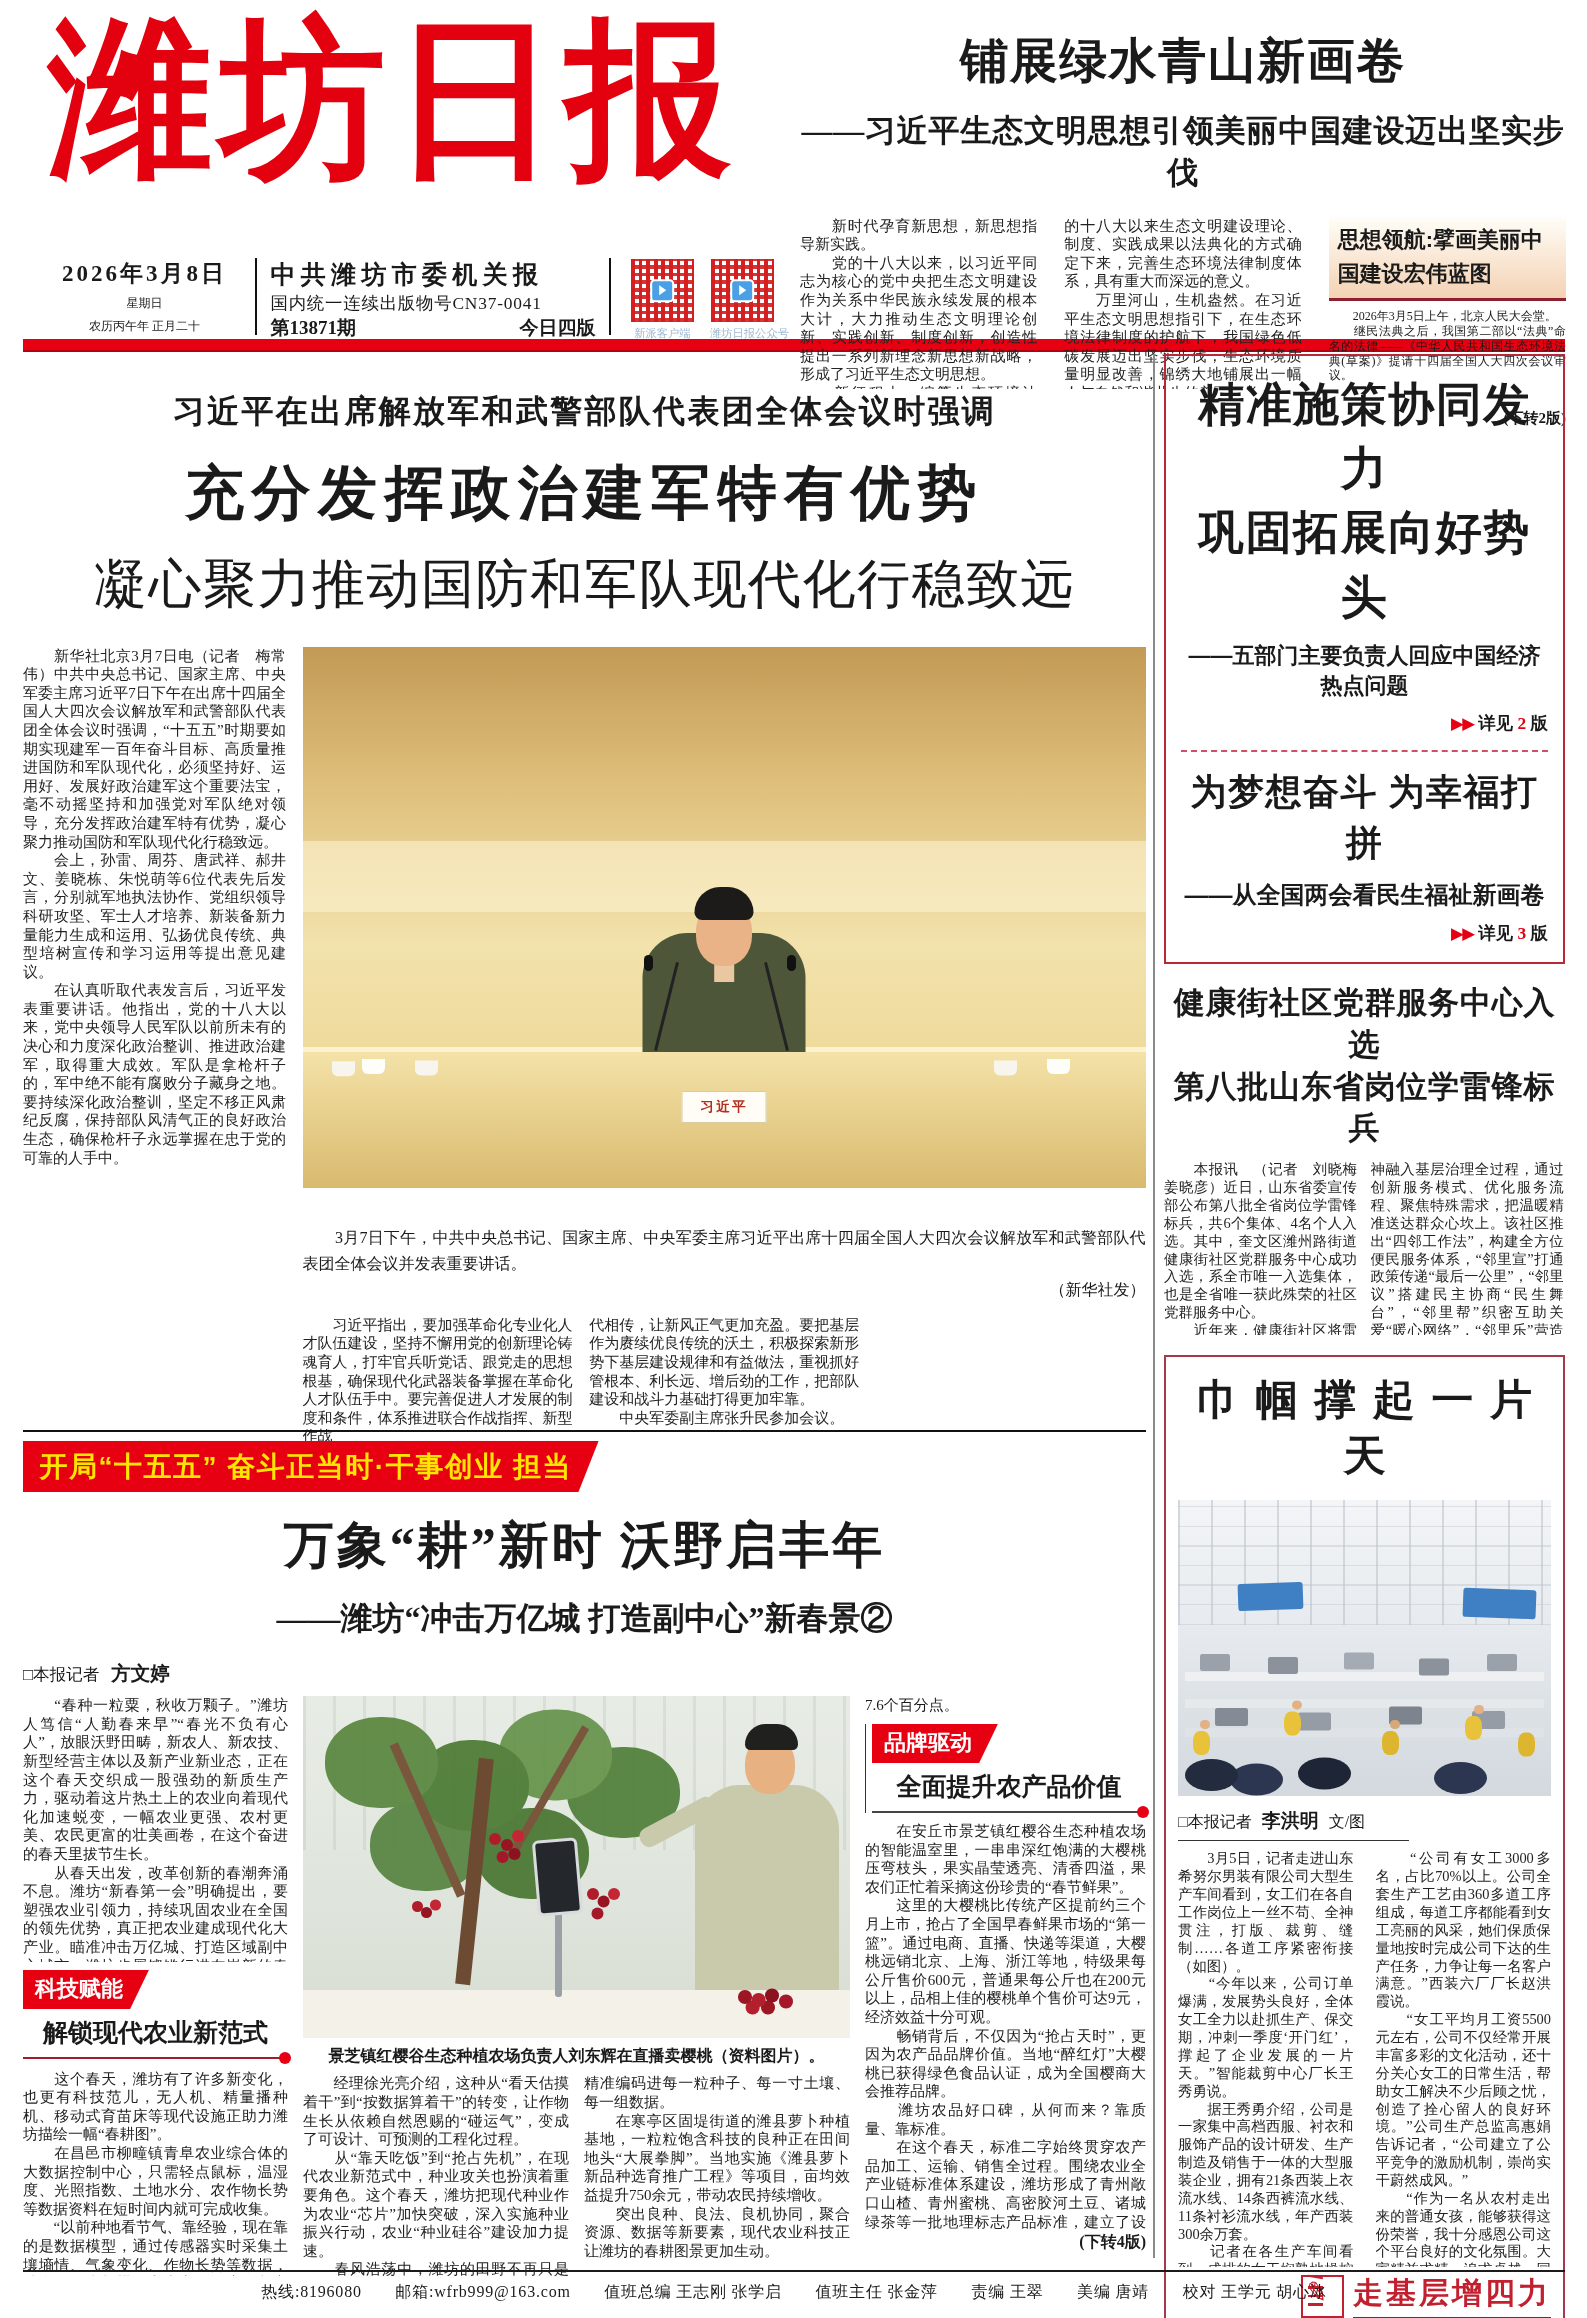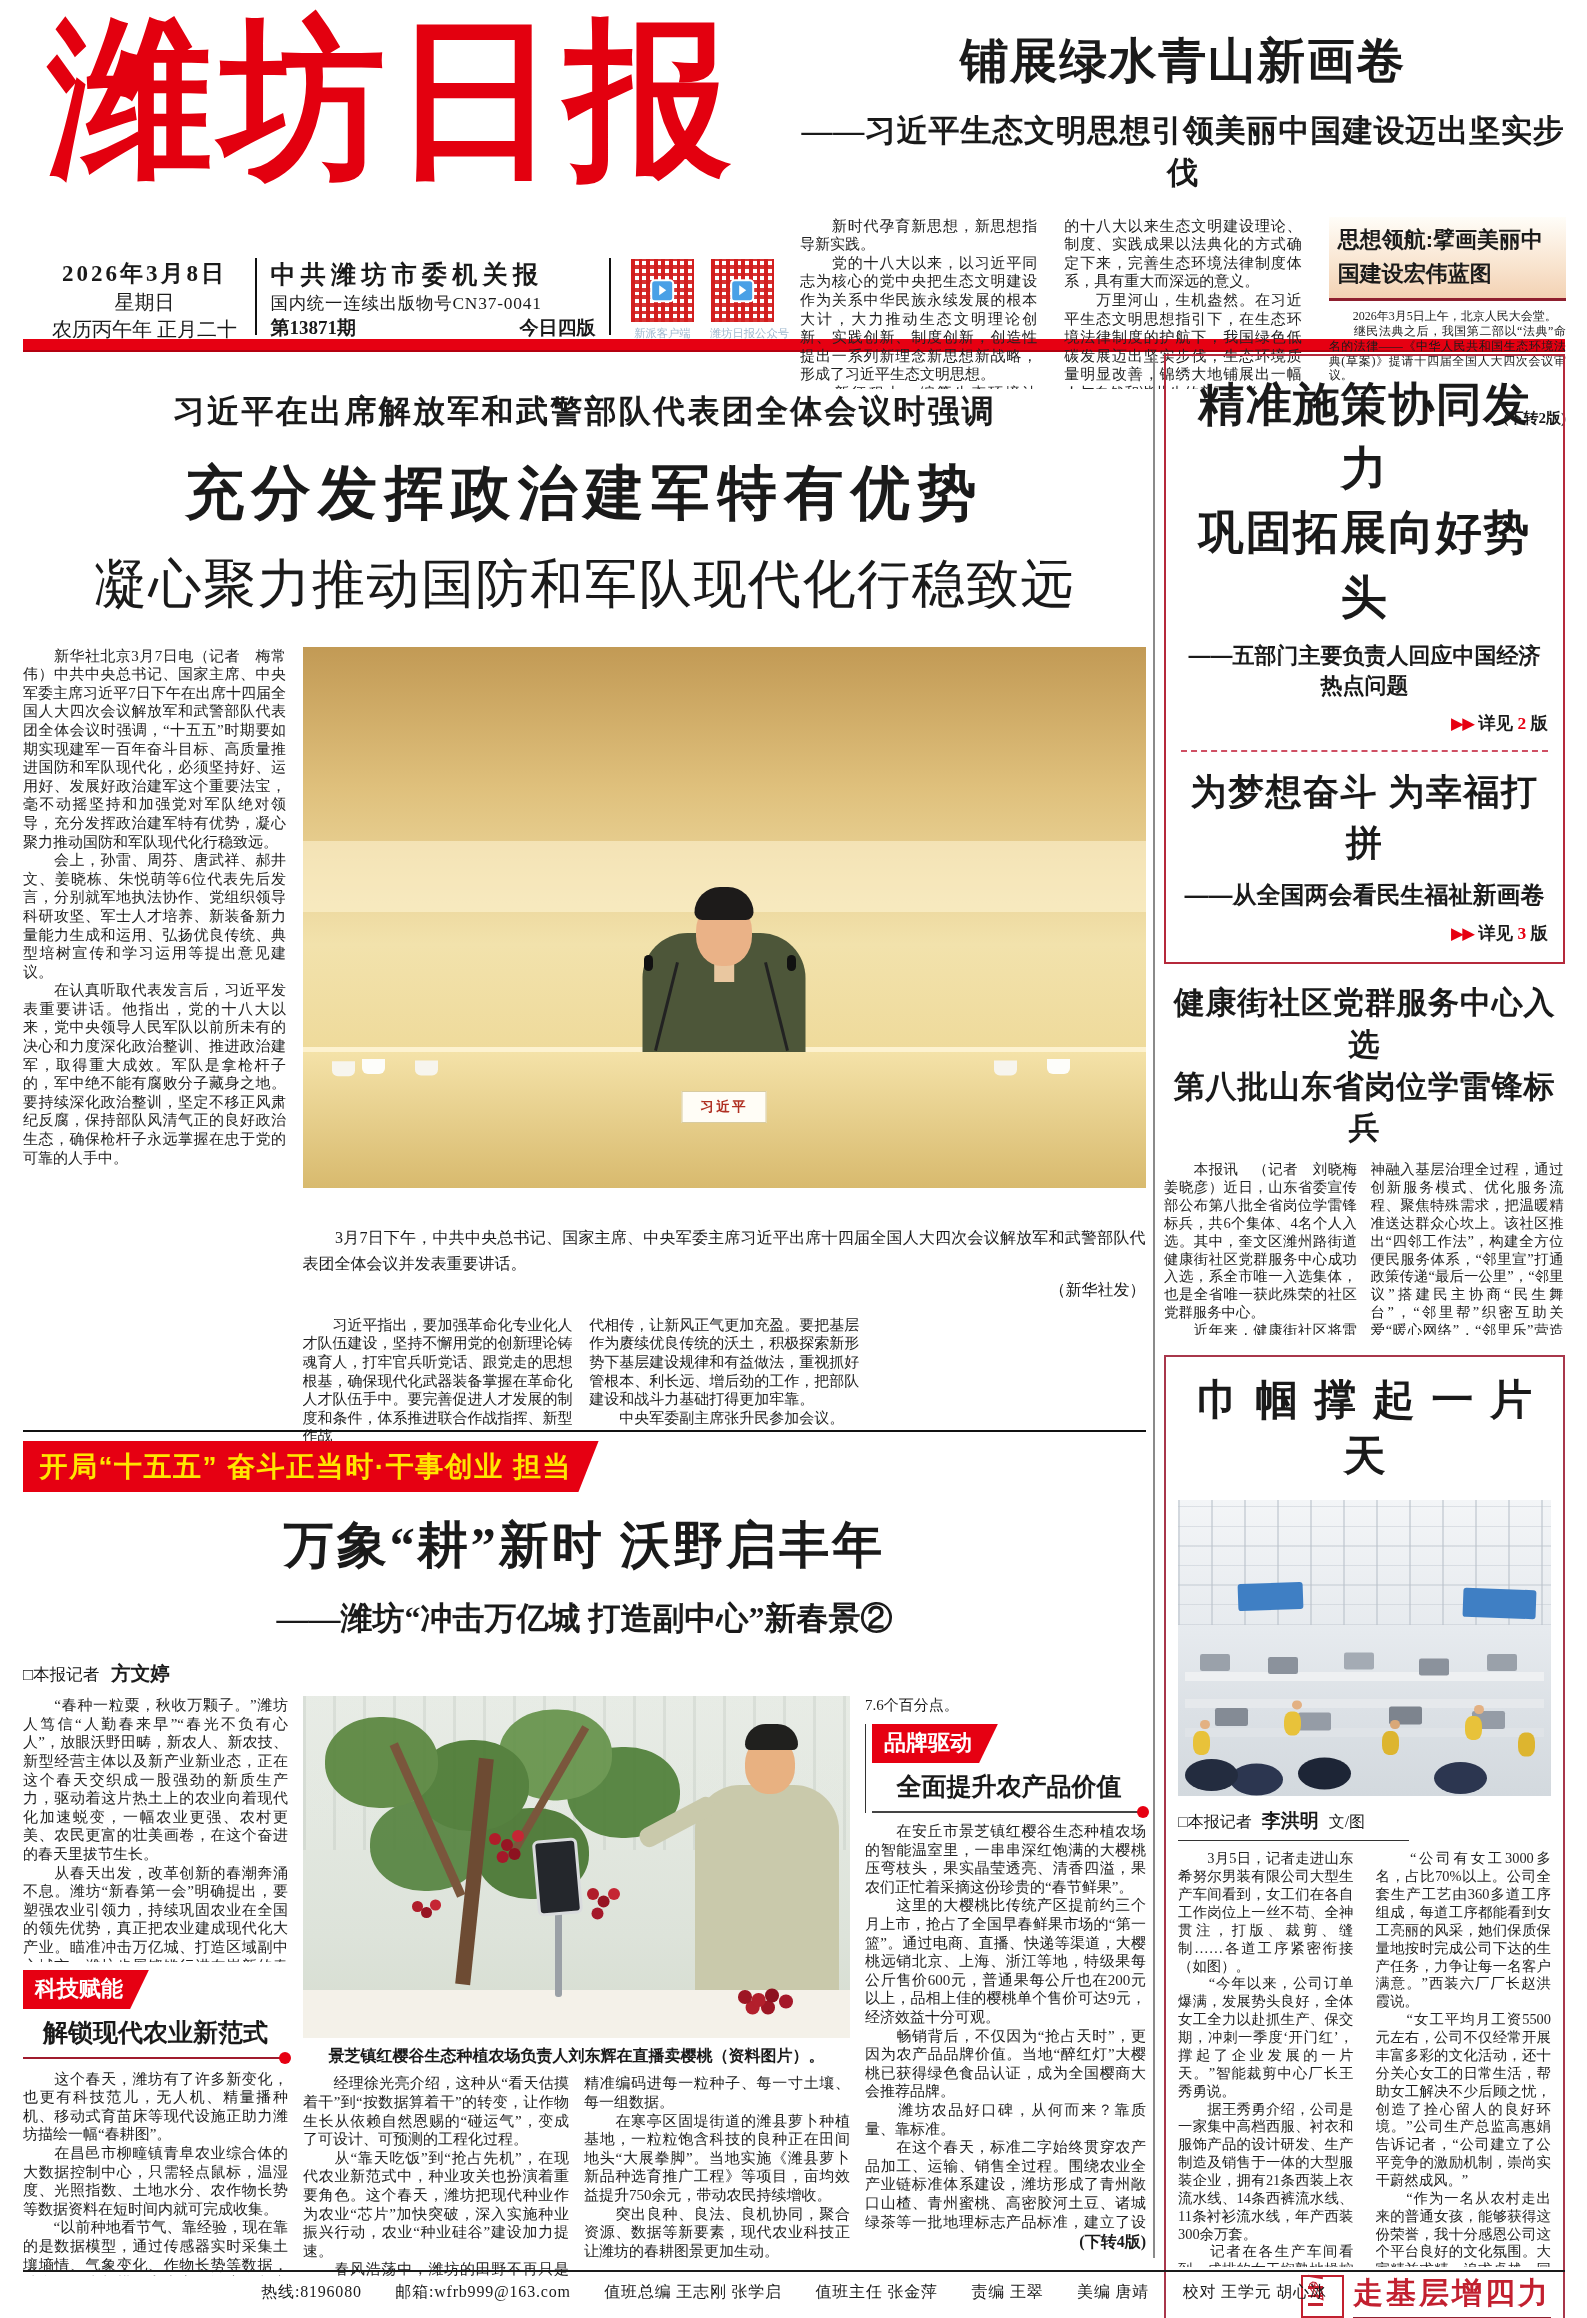--- a/index.html
+++ b/index.html
@@ -9,21 +9,21 @@
   .bcol{white-space:pre-line;text-align:justify;font-size:15px;line-height:1.24;color:#222;overflow:hidden;}
   .sans{font-family:"Liberation Sans","DejaVu Sans",sans-serif;}
 
   
   #mast-title{left:48px;top:13.6px;width:741px;font-size:165px;line-height:1.05;font-weight:900;
               color:#e3000f;letter-spacing:7.6px;font-family:"Liberation Serif",serif;transform:scaleY(1.04);}
   #dateline{left:48px;top:258px;width:741px;height:77px;display:flex;align-items:stretch;}
   .dl-sep{width:2.3px;background:#111;margin:0 13.6px;}
   #dl-1{width:193px;text-align:center;display:flex;flex-direction:column;justify-content:space-between;}
   #dl-1 .d1{font-size:23px;font-weight:700;letter-spacing:3px;}
-  #dl-1 .d2,#dl-1 .d3{font-size:20px;}
+  #dl-1 .d2,#dl-1 .d3{font-size:12px;}
   #dl-2{width:325px;display:flex;flex-direction:column;justify-content:space-between;}
   #dl-2 .o1{font-size:25px;font-weight:900;letter-spacing:5.3px;font-family:"Liberation Sans",sans-serif;}
   #dl-2 .o2{font-size:17.4px;letter-spacing:0.8px;}
   #dl-2 .o3{font-size:19px;font-weight:700;display:flex;justify-content:space-between;}
   #dl-3{flex:1;display:flex;justify-content:flex-end;gap:15px;}
   .qrwrap{text-align:center;}
   .qr{width:63px;height:63px;position:relative;border:1.5px solid #fff;
       background-image:repeating-linear-gradient(0deg,rgba(210,30,30,.9) 0 3.8px,rgba(255,255,255,0) 3.8px 7.6px),
                        repeating-linear-gradient(90deg,#d42020 0 3.8px,#ffffff 3.8px 7.6px);}
   .qr-play{position:absolute;left:50%;top:50%;width:19.6px;height:19.6px;transform:translate(-50%,-50%);

